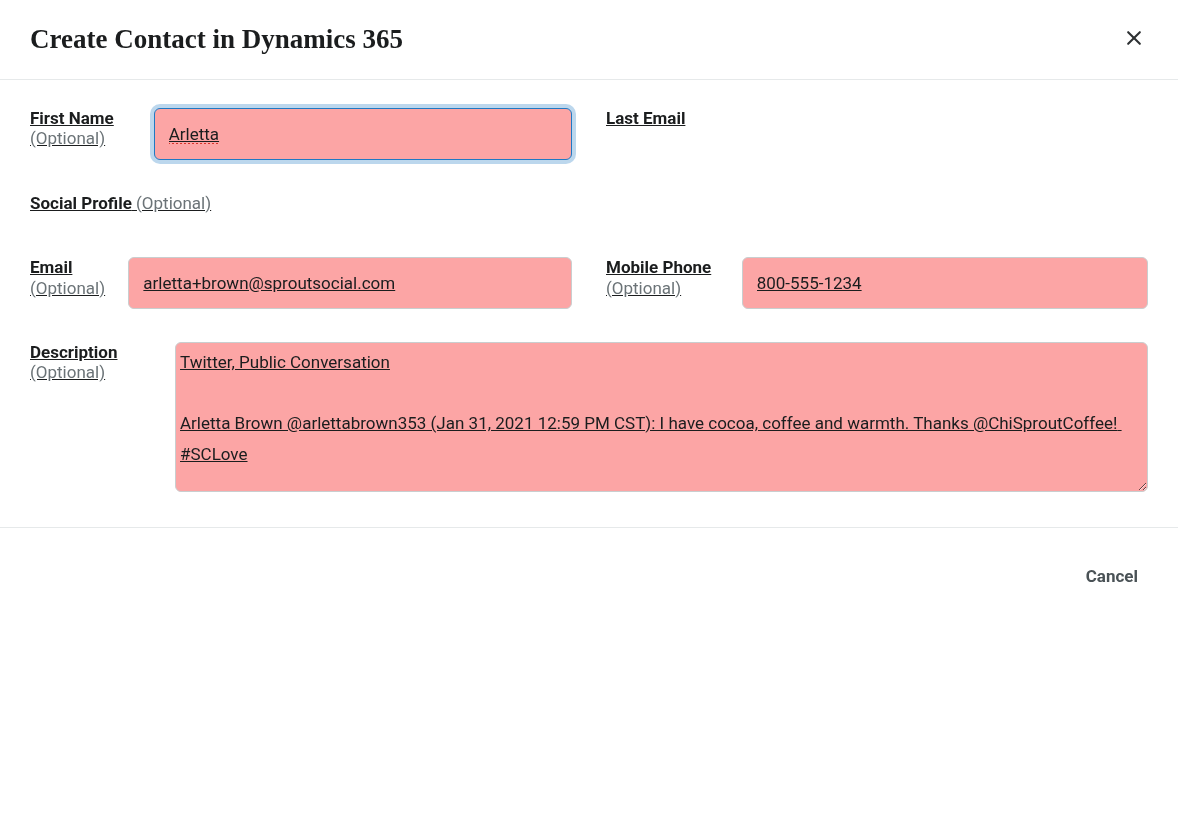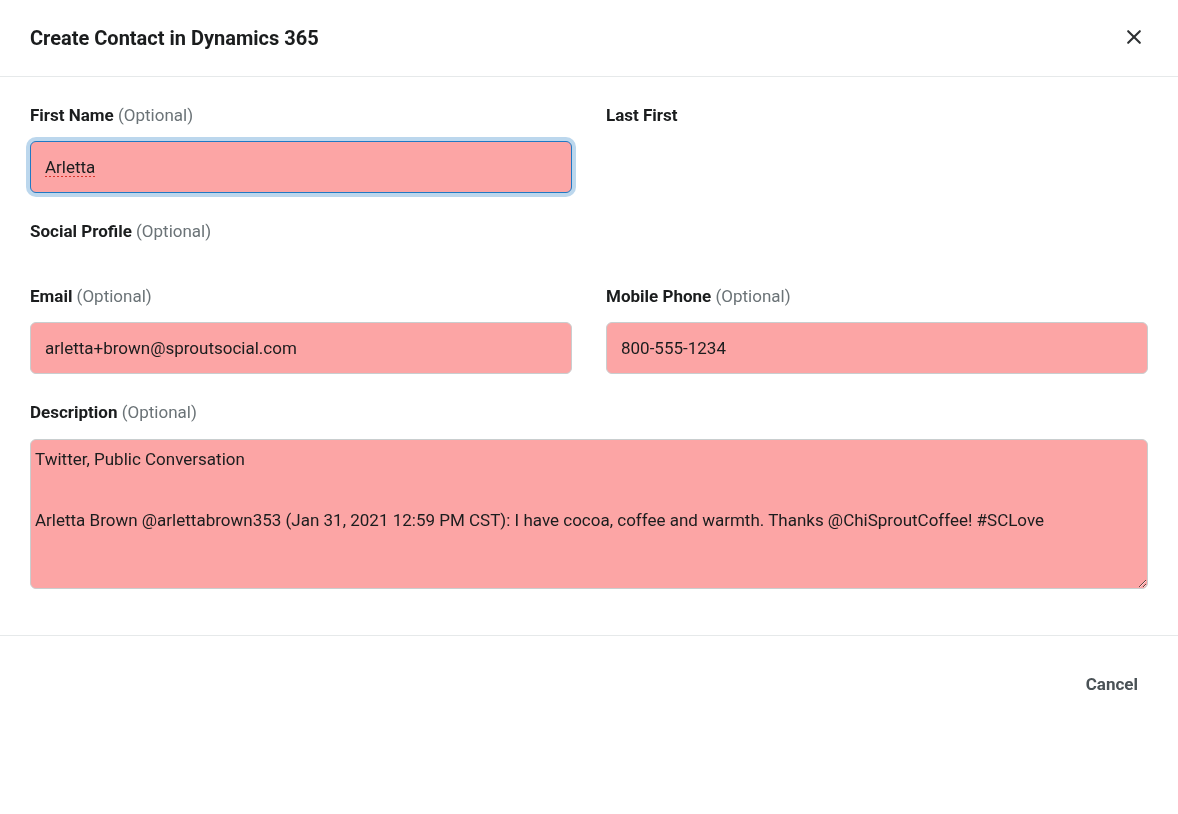--- a/index.html
+++ b/index.html
@@ -17,23 +17,24 @@
       width: 100%;
     }
     .modal-header {
       display: flex;
       align-items: center;
       justify-content: space-between;
       padding: 24px 30px 24px 30px;
       border-bottom: 1px solid #e6e9ea;
     }
     .modal-title {
-      font-size: 20px;
+      font-size: 27px;
       font-weight: 700;
       color: #1b1d1e;
+      font-family: Liberation Serif, serif;
     }
     .close-btn {
       background: none;
       border: none;
       cursor: pointer;
       width: 28px;
       height: 28px;
       display: flex;
       align-items: center;
       justify-content: center;
@@ -50,21 +51,22 @@
       display: flex;
       gap: 34px;
       margin-bottom: 28px;
     }
     .form-row.single {
       display: block;
     }
     .form-group {
       flex: 1;
       display: flex;
-      flex-direction: column;
+      flex-direction: row;
+      text-decoration: underline;
     }
     .field-label {
       font-size: 17px;
       color: #1b1d1e;
       margin-bottom: 16px;
       line-height: 1.2;
     }
     .field-label .req {
       font-weight: 700;
     }
@@ -151,21 +153,21 @@
     <div class="form-row">
       <div class="form-group">
         <label class="field-label">
           <span class="req">First Name</span>
           <span class="opt">(Optional)</span>
         </label>
         <input type="text" class="text-input focused spell-error" value="Arletta" style="">
       </div>
       <div class="form-group">
         <label class="field-label">
-          <span class="req">Last First</span>
+          <span class="req">Last Email</span>
         </label>
       </div>
     </div>
 
     <div class="form-row single">
       <div class="form-group">
         <label class="field-label">
           <span class="req">Social Profile</span>
           <span class="opt">(Optional)</span>
         </label>
@@ -182,21 +184,21 @@
       </div>
       <div class="form-group">
         <label class="field-label">
           <span class="req">Mobile Phone</span>
           <span class="opt">(Optional)</span>
         </label>
         <input type="text" class="text-input" value="800-555-1234" style="">
       </div>
     </div>
 
-    <div class="form-row single" style="margin-bottom:16px">
+    <div class="form-row single" style="margin-bottom:5px">
       <div class="form-group">
         <label class="field-label">
           <span class="req">Description</span>
           <span class="opt">(Optional)</span>
         </label>
         <textarea class="text-input" rows="4" style="">Twitter, Public Conversation
 
 Arletta Brown @arlettabrown353 (Jan 31, 2021 12:59 PM CST): I have cocoa, coffee and warmth. Thanks @ChiSproutCoffee! #SCLove</textarea>
       </div>
     </div>

